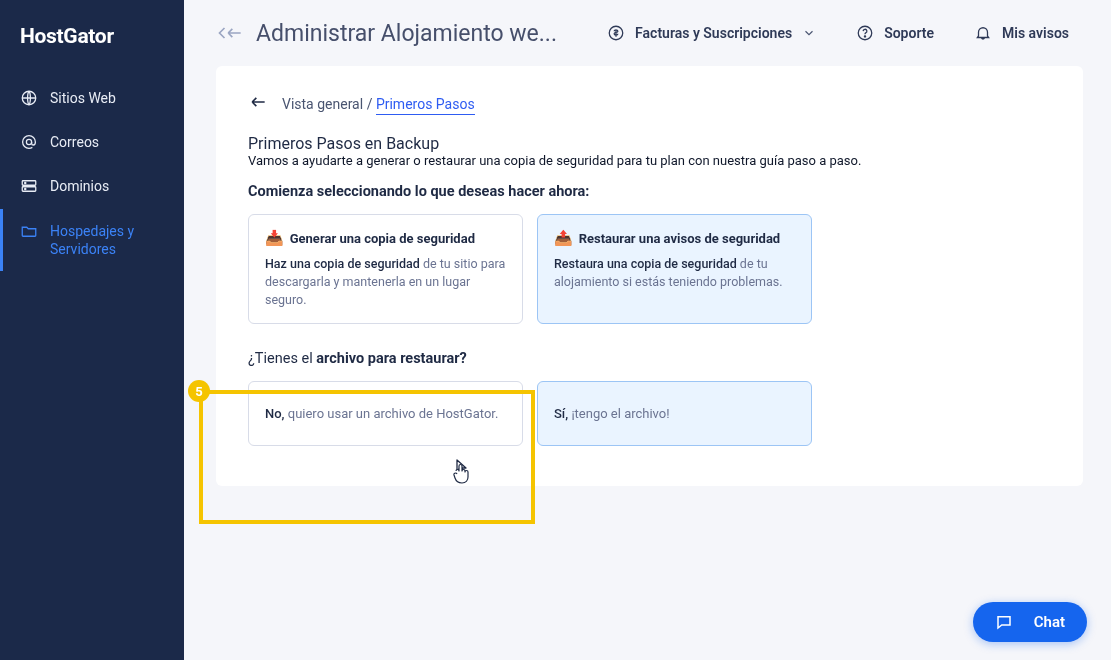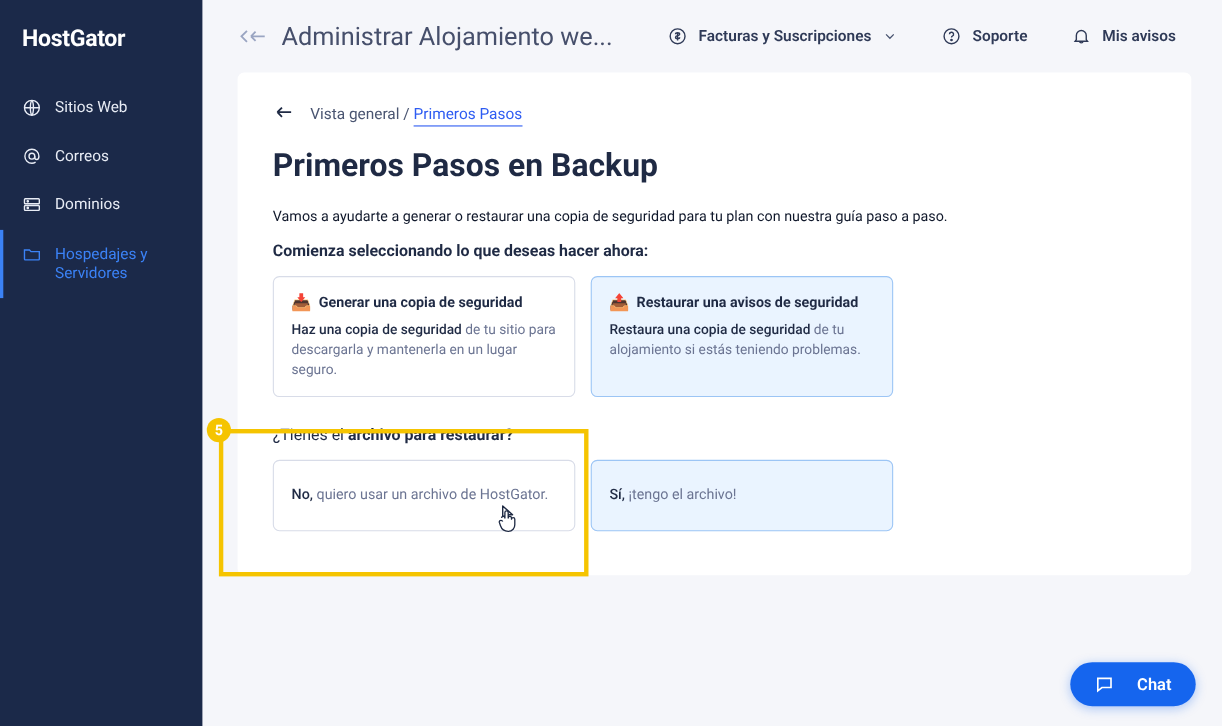--- a/index.html
+++ b/index.html
@@ -18,21 +18,21 @@
   .header-spacer { flex: 1; }
   .header-link { display: flex; align-items: center; gap: 10px; font-size: 14px; color: #2f3a57; font-weight: 600; cursor: pointer; padding: 0 14px; }
   .header-link svg { }
   .chev { color: #4a5571; }
 
   .content { position: absolute; left: 216px; top: 66px; right: 28px; background: #fff; border-radius: 6px; padding: 26px 32px 40px 32px; }
   .breadcrumb-row { display: flex; align-items: flex-end; gap: 14px; margin-bottom: 22px; }
   .bc-back { cursor:pointer; display:flex; color:#1f2a44;}
   .breadcrumb { font-size: 14px; color: #4a5571; }
   .breadcrumb .current { color: #2e5cf2; border-bottom: 1px solid #2e5cf2; padding-bottom: 2px; }
-  h1.title { font-size: 29px; font-weight: 700; color: #1f2a44; margin-bottom: 22px; }
+  h1.title { font-size: 16px; font-weight: 400; color: #1f2a44; }
   .subtitle { font-size: 13px; color: #0f172a; margin-bottom: 15px; }
   .section-label { font-size: 14.5px; color: #1f2a44; font-weight: 700; margin-bottom: 14px; }
   .section-label .light { font-weight: 400; }
 
   .cards { display: flex; gap: 14px; margin-bottom: 26px; }
   .card { flex: 0 0 275px; border: 1px solid #d8dce8; border-radius: 6px; padding: 14px 16px; font-size: 13px; cursor:pointer; }
   .card.selected { background: #eaf4ff; border-color: #9cc5f5; }
   .card-title { display: flex; align-items: center; gap: 6px; font-weight: 700; color: #1f2a44; margin-bottom: 8px; font-size: 13px; }
   .card-title .emoji { font-size: 15px; }
   .card-desc { color: #6b7492; line-height: 1.45; font-size: 12.5px; }

